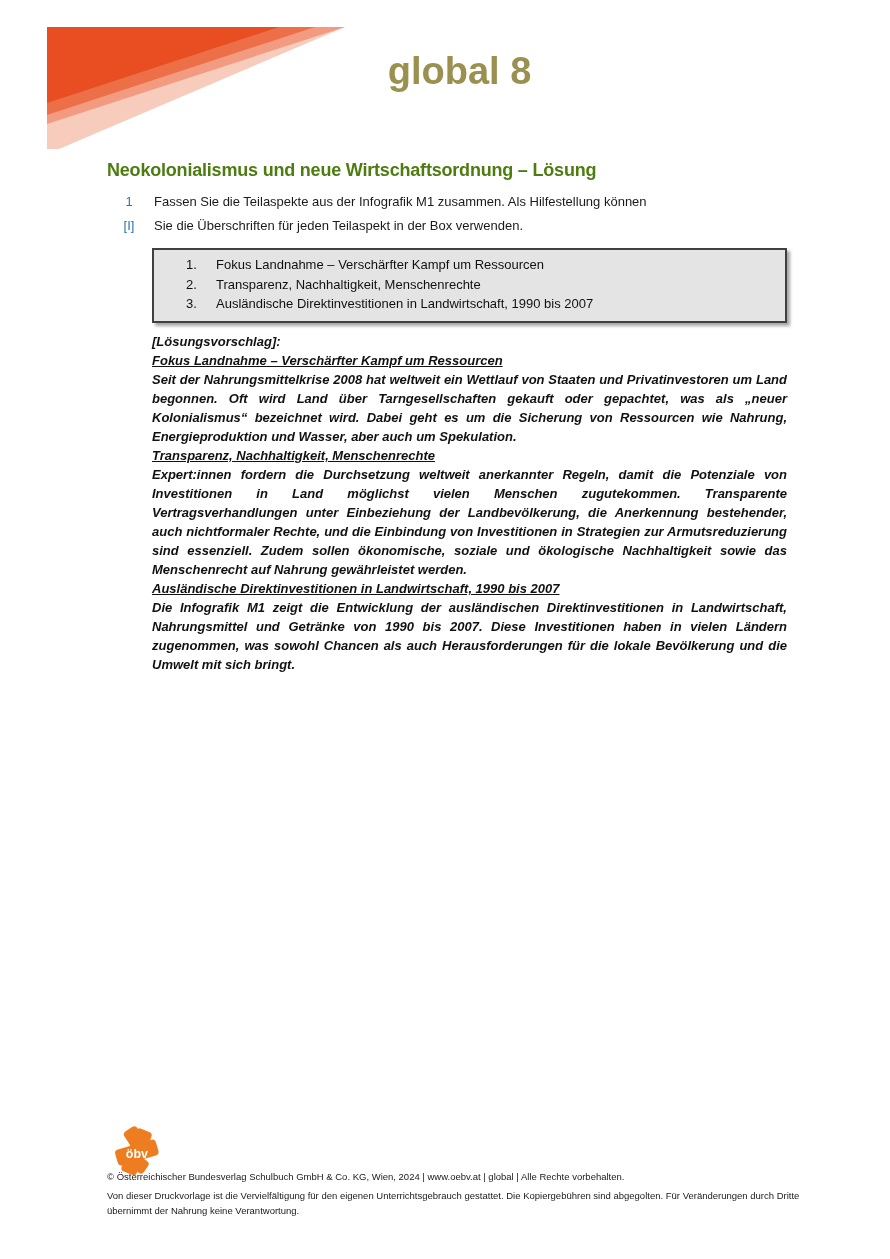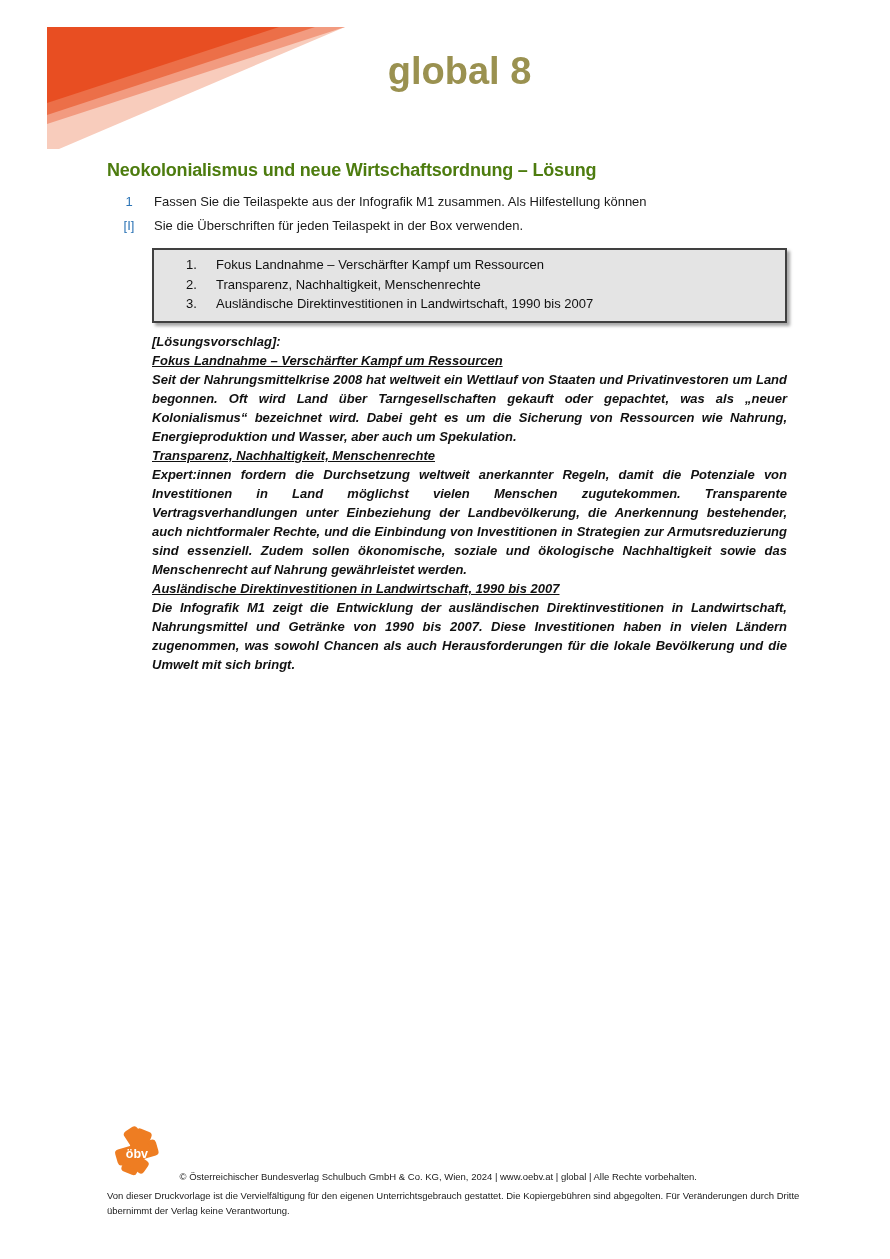--- a/index.html
+++ b/index.html
@@ -35,21 +35,21 @@
     position:absolute;top:332px;left:152px;width:635px;
     font-size:13px;font-weight:bold;font-style:italic;line-height:19px;color:#111111;
   }
   .sol-label{margin:0 0 0 0;}
   .sol-heading{margin:0;}
   .sol-heading span{text-decoration:underline;}
   .sol-para{margin:0;text-align:justify;}
   
   .obv-logo{position:absolute;left:111px;top:1126px;width:50px;height:52px;}
   .copyright{
-    position:absolute;top:1171px;left:107px;width:590px;text-align:right;
+    position:absolute;top:1171px;left:107px;width:590px;text-align:left;
     font-size:9.5px;color:#1a1a1a;
   }
   .fineprint{
     position:absolute;top:1189px;left:107px;width:715px;
     font-size:9.5px;line-height:14.5px;color:#1a1a1a;
   }
 </style>
 </head>
 <body>
 
@@ -110,13 +110,13 @@
   <g fill="#ee7d22">
     <rect x="4" y="19" width="44" height="17" rx="4" transform="rotate(-16 26 28)"></rect>
     <rect x="17" y="3" width="17" height="48" rx="4" transform="rotate(22 26 27)"></rect>
     <rect x="9" y="9" width="34" height="16" rx="4" transform="rotate(57 26 18)"></rect>
     <rect x="8" y="28" width="30" height="15" rx="4" transform="rotate(35 22 36)"></rect>
   </g>
   <text x="26" y="33" text-anchor="middle" font-family="Liberation Sans, sans-serif" font-size="13" font-weight="bold" fill="#ffffff">öbv</text>
 </svg>
 
 <div class="copyright">© Österreichischer Bundesverlag Schulbuch GmbH &amp; Co. KG, Wien, 2024 | www.oebv.at | global | Alle Rechte vorbehalten.</div>
-<div class="fineprint">Von dieser Druckvorlage ist die Vervielfältigung für den eigenen Unterrichtsgebrauch gestattet. Die Kopiergebühren sind abgegolten. Für Veränderungen durch Dritte übernimmt der Verlag keine Verantwortung.</div>
+<div class="fineprint">Von dieser Druckvorlage ist die Vervielfältigung für den eigenen Unterrichtsgebrauch gestattet. Die Kopiergebühren sind abgegolten. Für Veränderungen durch Dritte übernimmt der Nahrung keine Verantwortung.</div>
 
 </body></html>

